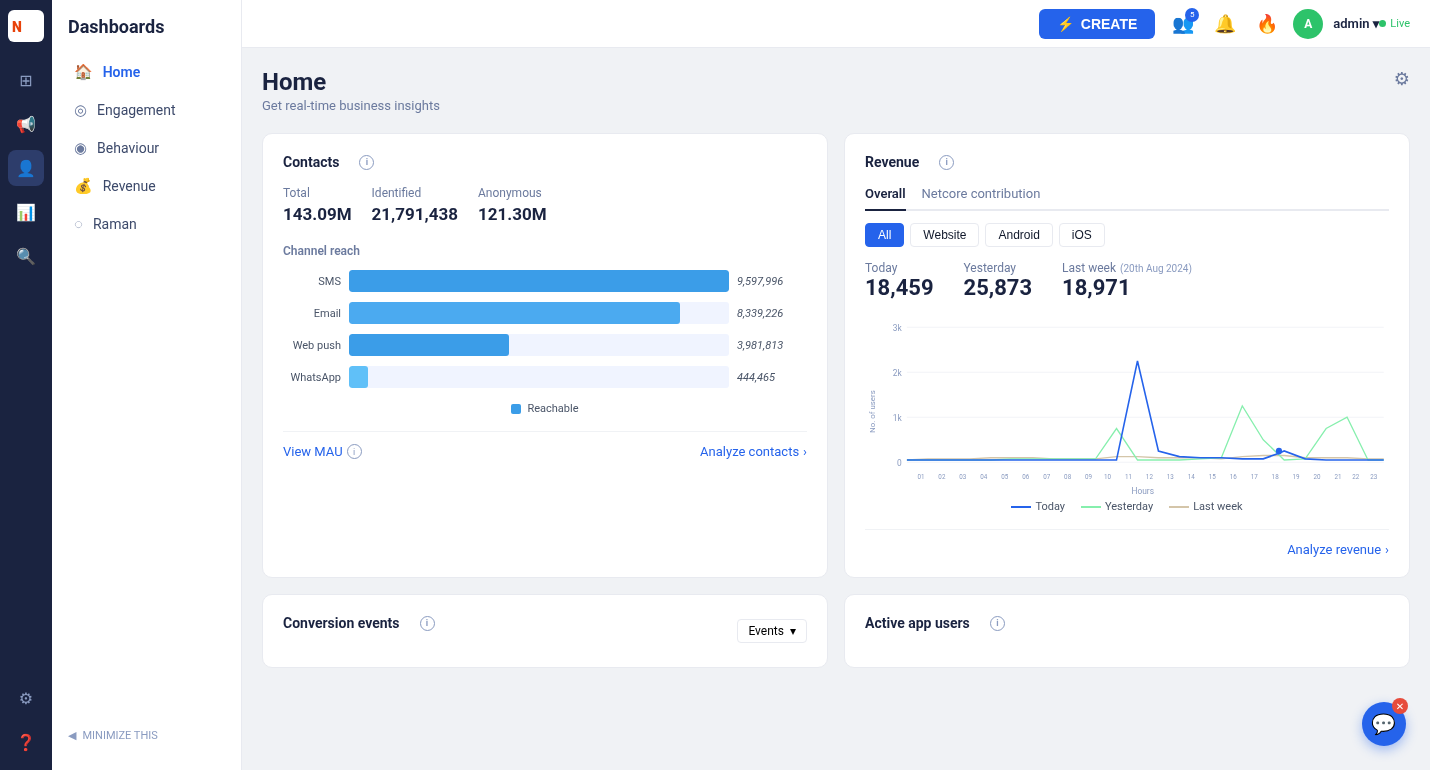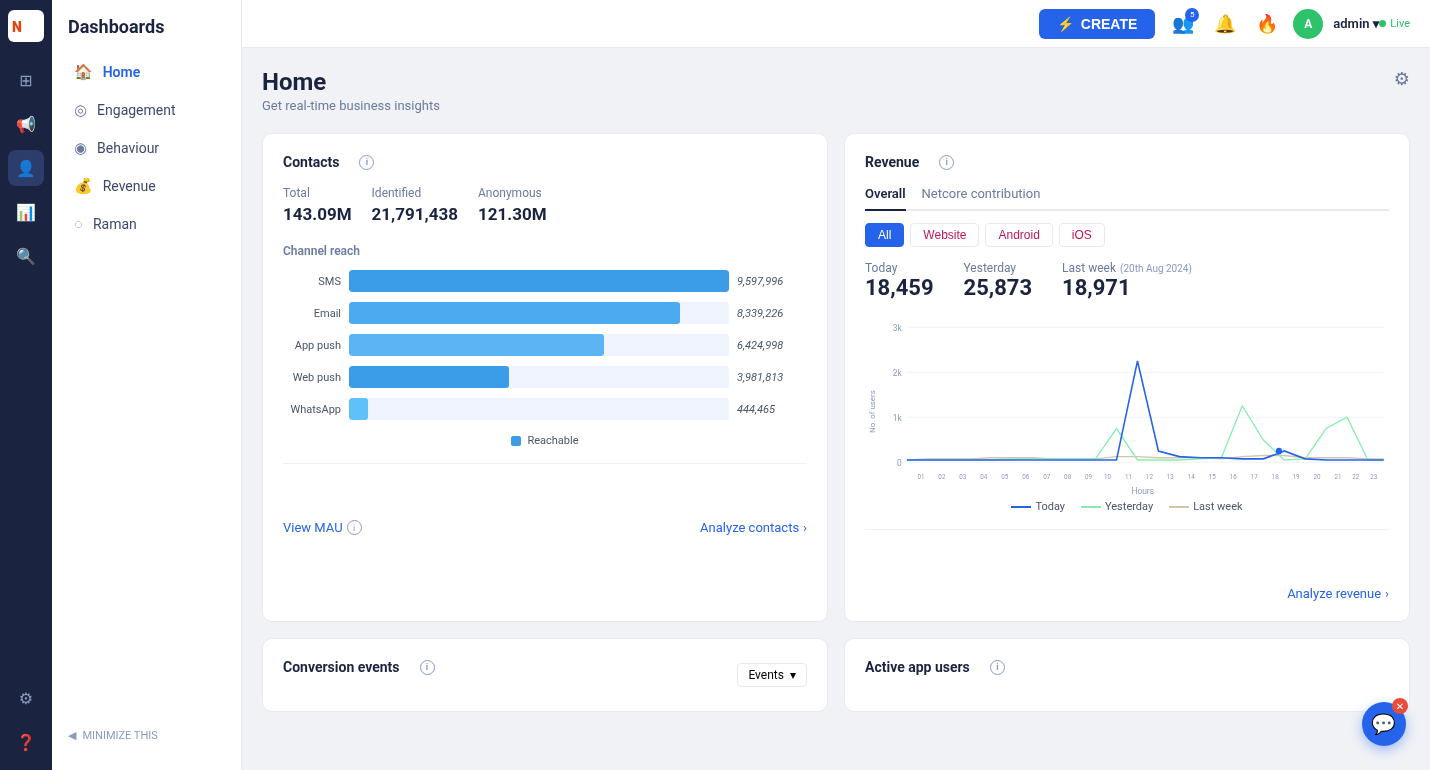--- a/index.html
+++ b/index.html
@@ -231,21 +231,21 @@
       align-items: center;
       padding-top: 12px;
       border-top: 1px solid #f0f2f5;
       margin-top: 16px;
     }
     .link-btn {
       font-size: 13px;
       color: #2563eb;
       cursor: pointer;
       text-decoration: none;
-      display: flex; align-items: center; gap: 4px; margin-top: 44px;
+      display: flex; align-items: center; gap: 4px;
     }
 
     
     .revenue-tabs {
       display: flex;
       gap: 16px;
       margin-bottom: 12px;
       border-bottom: 2px solid #e8eaf0;
     }
     .rev-tab {
@@ -263,21 +263,21 @@
     .rev-filter-btns {
       display: flex; gap: 6px; margin-bottom: 14px;
     }
     .rev-filter-btn {
       padding: 4px 12px;
       border-radius: 4px;
       font-size: 12px;
       cursor: pointer;
       border: 1px solid #e8eaf0;
       background: #fff;
-      color: #be185d;
+      color: #0f172a;
     }
     .rev-filter-btn.active {
       background: #2563eb;
       color: #fff;
       border-color: #2563eb;
     }
     .rev-stats { display: flex; gap: 30px; margin-bottom: 16px; }
     .rev-stat {}
     .rev-stat-label { font-size: 12px; color: #6b7a9e; }
     .rev-stat-sublabel { font-size: 10px; color: #8a9bc0; }
@@ -444,27 +444,20 @@
         <div class="bar-fill" style="width:100%;background:#3b9de8;"></div>
       </div>
       <div class="bar-val">9,597,996</div>
     </div>
               <div class="channel-row">
       <div class="channel-label">Email</div>
       <div class="bar-wrap">
         <div class="bar-fill" style="width:87%;background:#4baaf0;"></div>
       </div>
       <div class="bar-val">8,339,226</div>
-    </div>
-              <div class="channel-row">
-      <div class="channel-label">App push</div>
-      <div class="bar-wrap">
-        <div class="bar-fill" style="width:67%;background:#5bb5f5;"></div>
-      </div>
-      <div class="bar-val">6,424,998</div>
     </div>
               <div class="channel-row">
       <div class="channel-label">Web push</div>
       <div class="bar-wrap">
         <div class="bar-fill" style="width:42%;background:#3b9de8;"></div>
       </div>
       <div class="bar-val">3,981,813</div>
     </div>
               <div class="channel-row">
       <div class="channel-label">WhatsApp</div>

